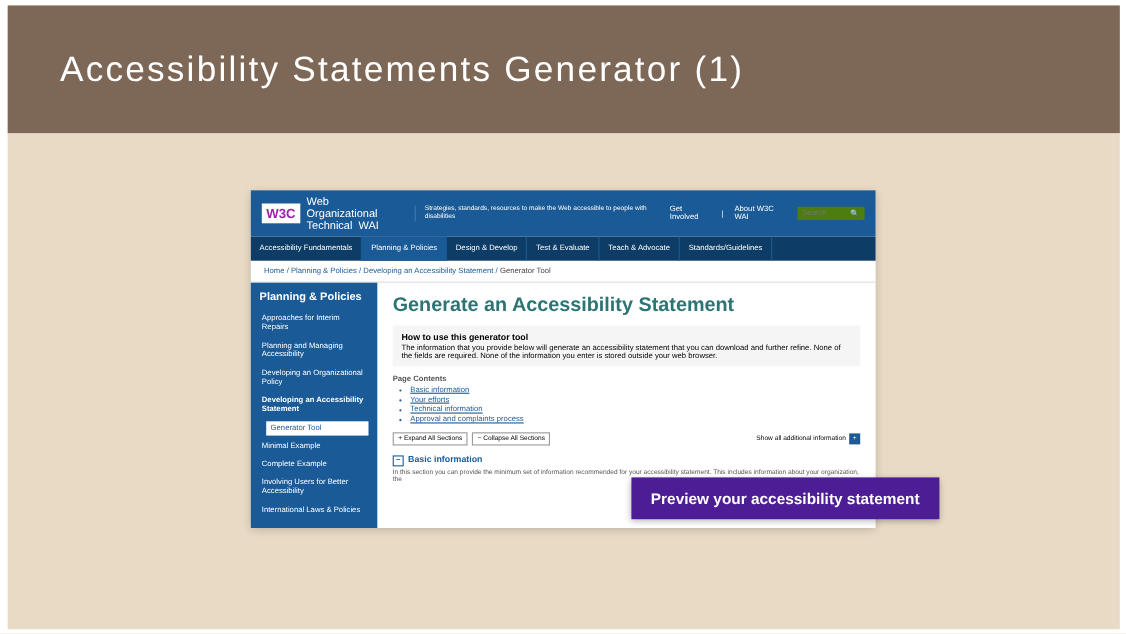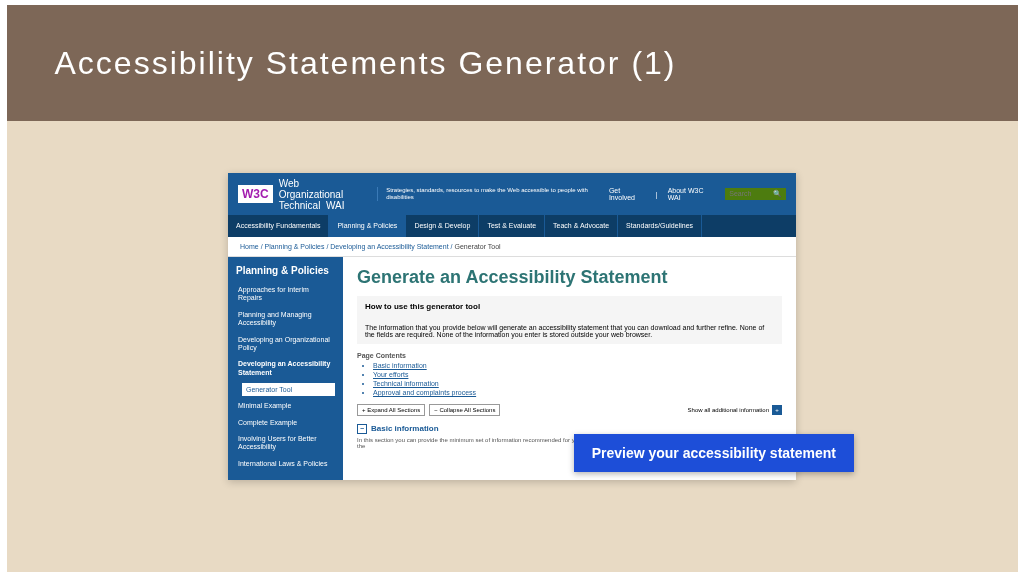--- a/index.html
+++ b/index.html
@@ -24,32 +24,32 @@
 .bc span{color:#444}
 .body{display:flex}
 .side{width:115px;background:#1a5a96;color:#fff;padding:8px}
 .side h3{font-size:10px;margin-bottom:6px}
 .side-item{font-size:7px;padding:4px 2px;line-height:1.2}
 .side-item.active{font-weight:700}
 .side-sub{background:#fff;color:#1a5a96;padding:3px 4px;font-size:7px;margin:2px 0 2px 6px}
 .main{flex:1;padding:10px 14px}
 .main h2{color:#2d7474;font-size:18px;margin-bottom:8px}
 .info-box{background:#f5f5f5;padding:6px 8px;font-size:7px;margin-bottom:8px}
-.info-box strong{font-size:8px;display:block;margin-bottom:13px}
+.info-box strong{font-size:8px;display:block;margin-bottom:2px}
 .pc{font-size:7px;color:#555;margin-bottom:3px;font-weight:700}
 .pc-list{list-style:disc;margin-left:16px}
 .pc-list li{color:#1a5a96;text-decoration:underline;font-size:7px;margin-bottom:2px}
 .btns{display:flex;gap:4px;align-items:center;margin:8px 0}
 .btn-sm{border:1px solid #999;padding:2px 4px;font-size:6px;background:#fff}
 .show-add{margin-left:auto;font-size:6px;display:flex;align-items:center;gap:3px}
 .show-add .chk{width:10px;height:10px;background:#1a5a96;color:#fff;text-align:center;line-height:10px}
 .sec-hdr{color:#1a5a96;font-size:8px;font-weight:700;margin-top:6px}
 .sec-hdr::before{content:"−";display:inline-block;border:1px solid #1a5a96;width:8px;height:8px;line-height:8px;text-align:center;margin-right:4px;font-size:7px}
 .sec-txt{font-size:6px;color:#555;margin-top:3px}
-.preview-btn{position:absolute;right:-58px;bottom:8px;background:#1d4ed8;color:#fff;padding:11px 18px;font-size:14px;font-weight:700;box-shadow:0 2px 6px rgba(0,0,0,.3)}
+.preview-btn{position:absolute;right:-58px;bottom:8px;background:#4c1d95;color:#fff;padding:11px 18px;font-size:14px;font-weight:700;box-shadow:0 2px 6px rgba(0,0,0,.3)}
 .tagline{font-size:6px;border-left:1px solid #3a7ab7;padding-left:8px;margin-left:8px;line-height:1.2}
 </style>
 </head>
 <body>
 
 <div class="slide">
   <div class="title-bar">
     <h1>Accessibility Statements Generator (1)</h1>
   </div>
   <div class="content">

